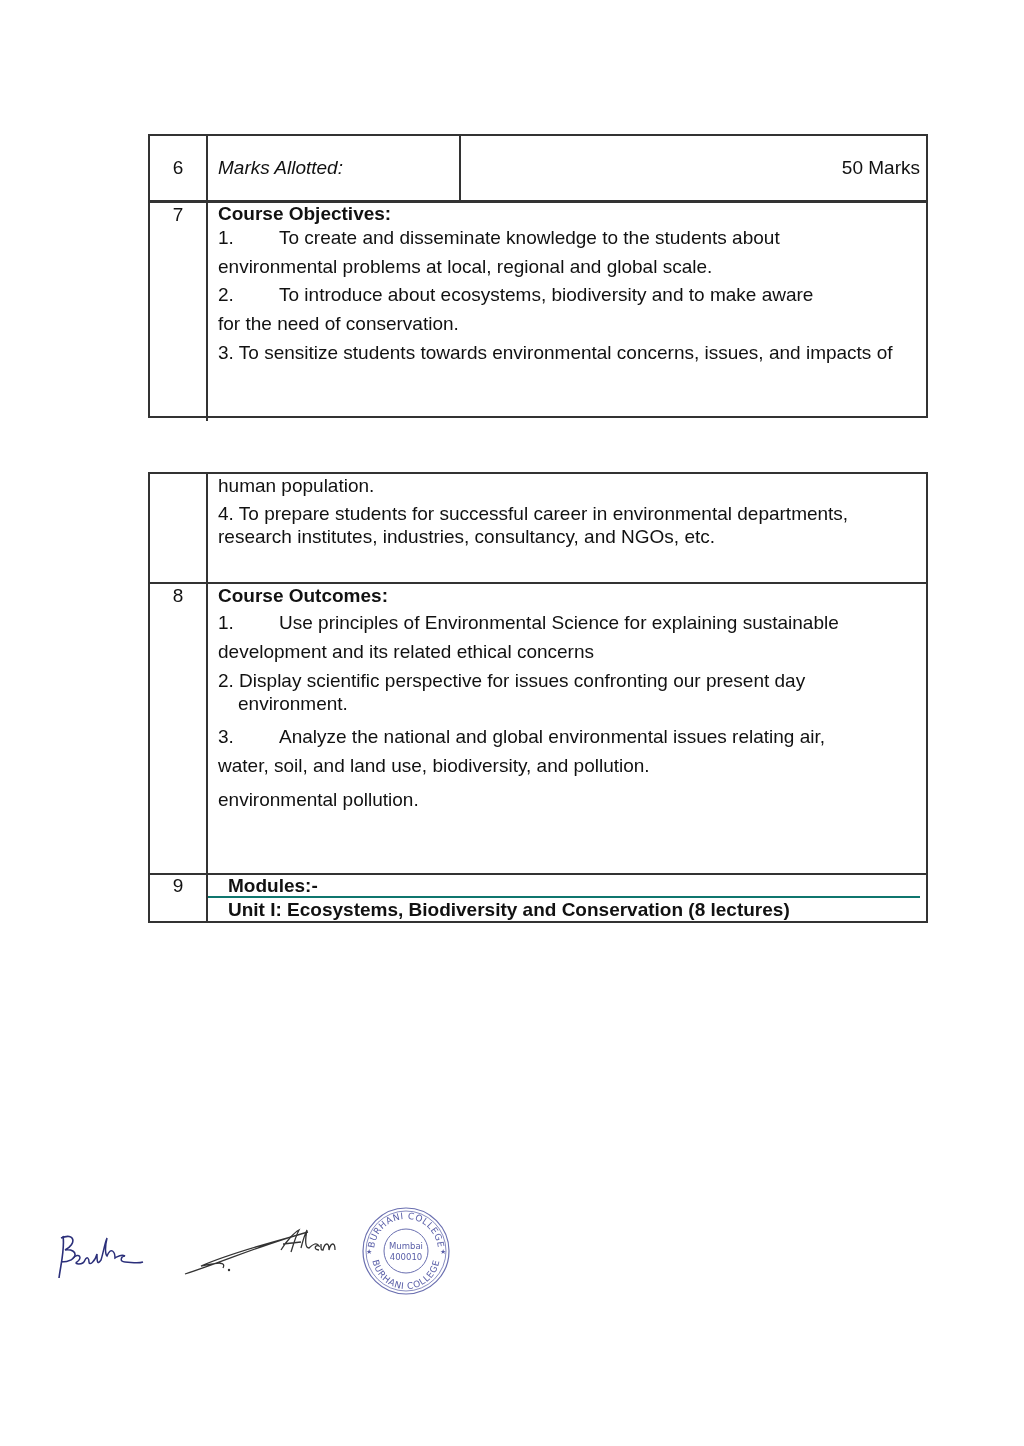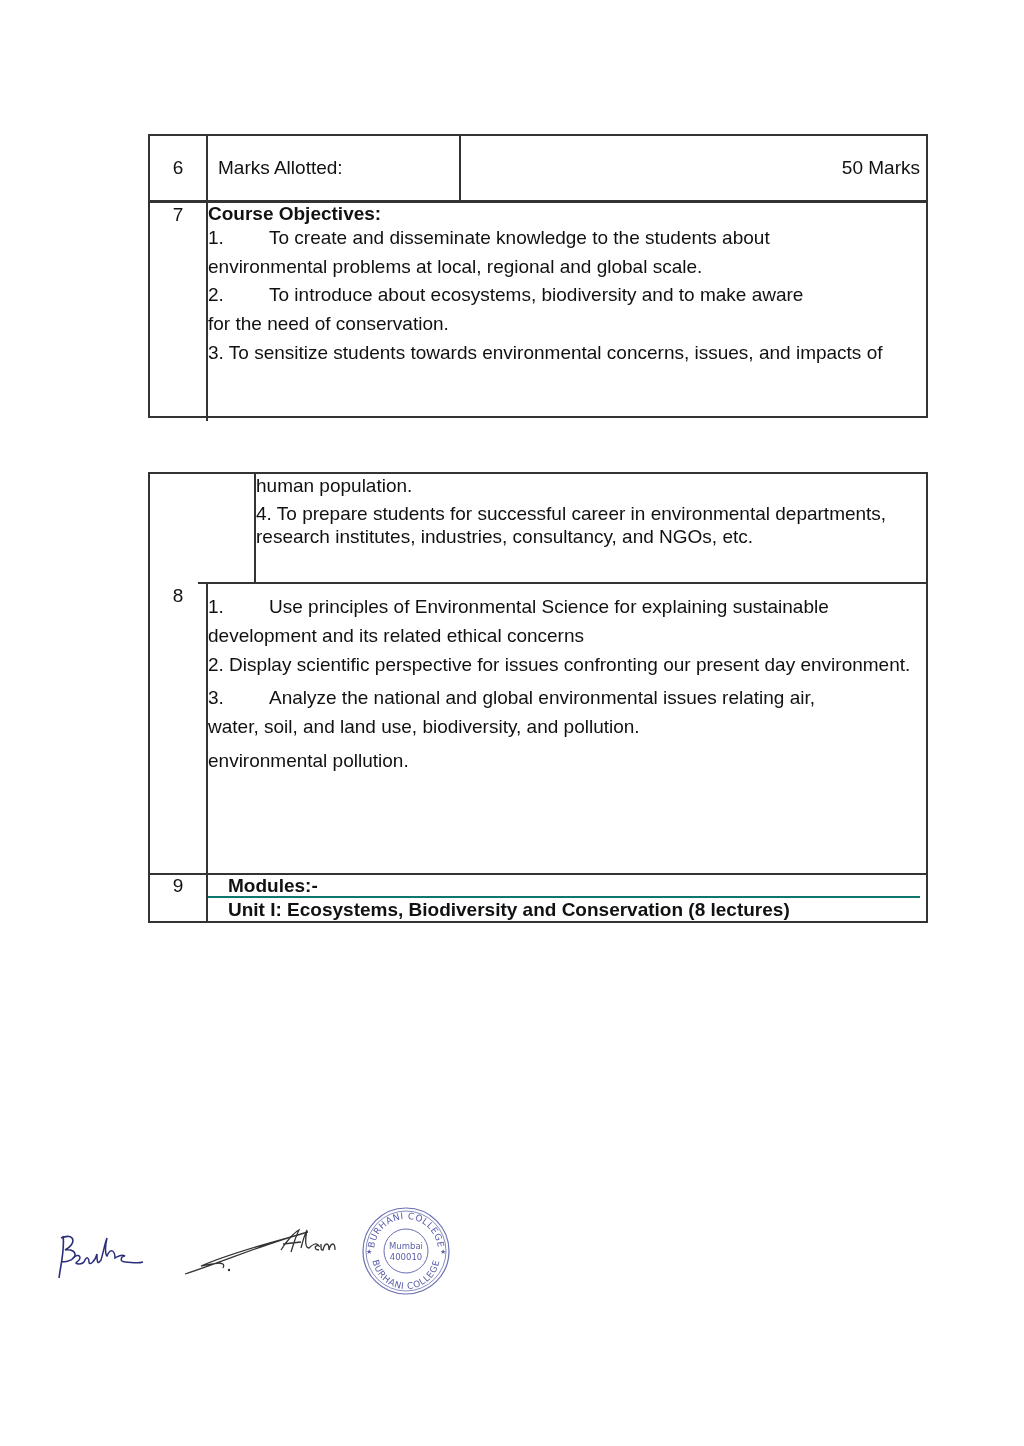--- a/index.html
+++ b/index.html
@@ -1,40 +1,40 @@
 <!DOCTYPE html>
 <html><head>
 <meta charset="utf-8">
 <style>
   html, body { margin: 0; padding: 0; background: #ffffff; }
   body { width: 1024px; height: 1446px; position: relative; overflow: hidden;
          font-family: "Liberation Sans", sans-serif; color: #111; font-size: 19px; }
   .tbl { position: absolute; left: 148px; width: 780px; border: 2px solid #333; box-sizing: border-box; }
   .row { display: flex; position: relative; }
   .num { width: 58px; flex: 0 0 58px; border-right: 2px solid #333; text-align: center; box-sizing: border-box; }
-  .content { flex: 1; padding-right: 6px; box-sizing: border-box; }
+  .content { flex: 1; padding-left: 10px; padding-right: 6px; box-sizing: border-box; }
   .b { font-weight: bold; }
   .tab { display: inline-block; width: 61px; }
   .line { white-space: nowrap; }
 
   
   #t1 { top: 134px; height: 284px; }
   #t1 .r6 { height: 64px; border-bottom: 3px solid #333; }
   #t1 .r6 .num { line-height: 64px; }
-  #t1 .r6 .lbl { width: 253px; flex: 0 0 253px; border-right: 2px solid #333; padding-left: 10px; line-height: 64px; box-sizing: border-box; }
+  #t1 .r6 .lbl { width: 253px; flex: 0 0 253px; border-right: 2px solid #333; padding-left: 10px; line-height: 64px; box-sizing: border-box; font-style: italic; }
   #t1 .r6 .val { flex: 1; text-align: right; padding-right: 6px; line-height: 64px; }
   #t1 .r7 { height: 218px; }
   #t1 .r7 .num { padding-top: 1px; line-height: 22px; }
   .l1 { line-height: 22px; }
   .sp { line-height: 35px; }
   .hang { padding-left: 20px; text-indent: -20px; line-height: 23px; }
 
   
   #t2 { top: 472px; height: 451px; }
-  #t2 .rc { height: 108px; border-bottom: 2px solid #333; margin-left: 48px; }
+  #t2 .rc { height: 108px; border-bottom: 2px solid #333; }
   #t2 .r8 { height: 289px; border-bottom: 2px solid #333; }
   #t2 .r8 .num { line-height: 24px; padding-top: 0px; }
   #t2 .r9 { height: 48px; }
   #t2 .r9 .content { padding-left: 0; }
   #t2 .r9 .m1 { height: 23px; border-bottom: 2px solid #0f766e; line-height: 22px; padding-left: 20px; box-sizing: border-box; }
   #t2 .r9 .m2 { height: 32px; line-height: 24px; padding-left: 20px; }
   #t2 .r9 .num { line-height: 22px; }
 
   
   .sig { position: absolute; }
@@ -72,21 +72,22 @@
   <div class="row rc">
     <div class="num"></div>
     <div class="content">
       <div class="l1" style="line-height:24px">human population.</div>
       <div style="line-height:23px; margin-top:4px">4. To prepare students for successful career in environmental departments, research institutes, industries, consultancy, and NGOs, etc.</div>
     </div>
   </div>
   <div class="row r8">
     <div class="num">8</div>
     <div class="content">
-      <div class="line l1" style="margin-top:12px">
+      <div class="b" style="line-height:24px">Course Outcomes:</div>
+      <div class="line l1" style="margin-top:4px">
         <span class="tab">1.</span><span>Use principles of Environmental Science for explaining sustainable</span>
       </div>
       <div class="line sp">development and its related ethical concerns</div>
       <div class="hang">2. Display scientific perspective for issues confronting our present day environment.</div>
       <div class="line l1" style="margin-top:11px">
         <span class="tab">3.</span><span>Analyze the national and global environmental issues relating air,</span>
       </div>
       <div class="line sp">water, soil, and land use, biodiversity, and pollution.</div>
       <div class="line sp" style="line-height:33px">environmental pollution.</div>
     </div>

